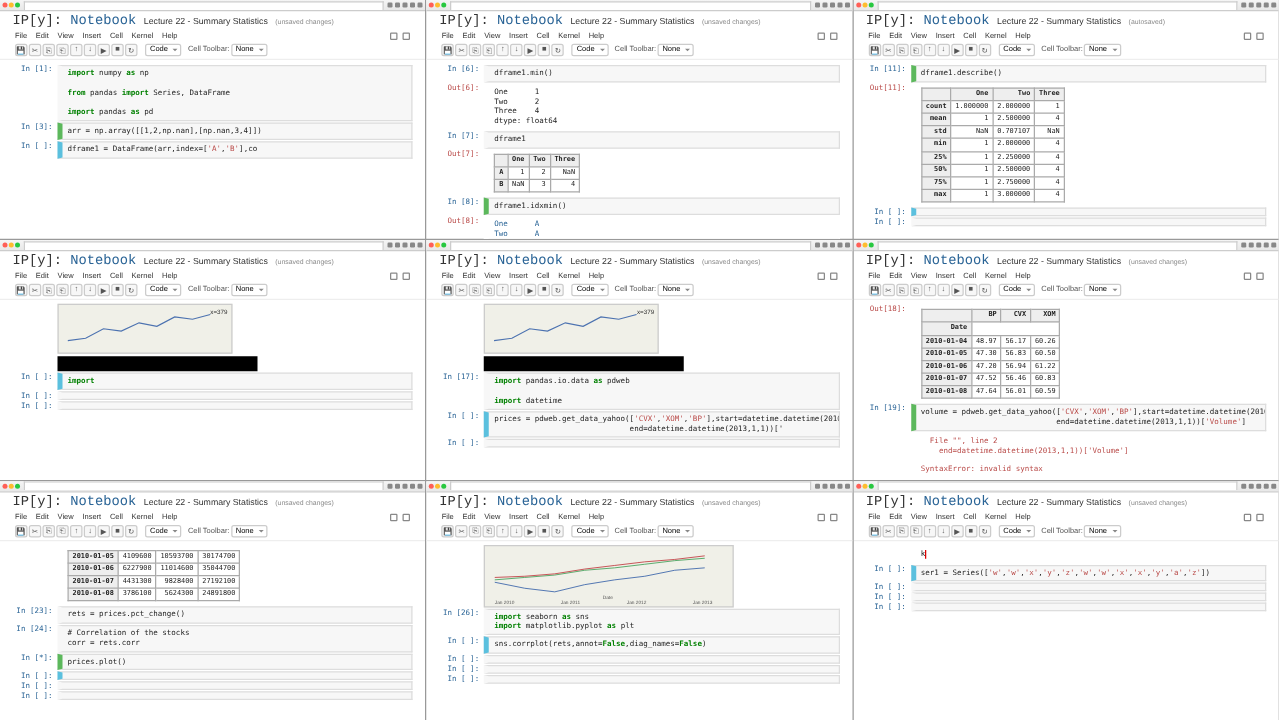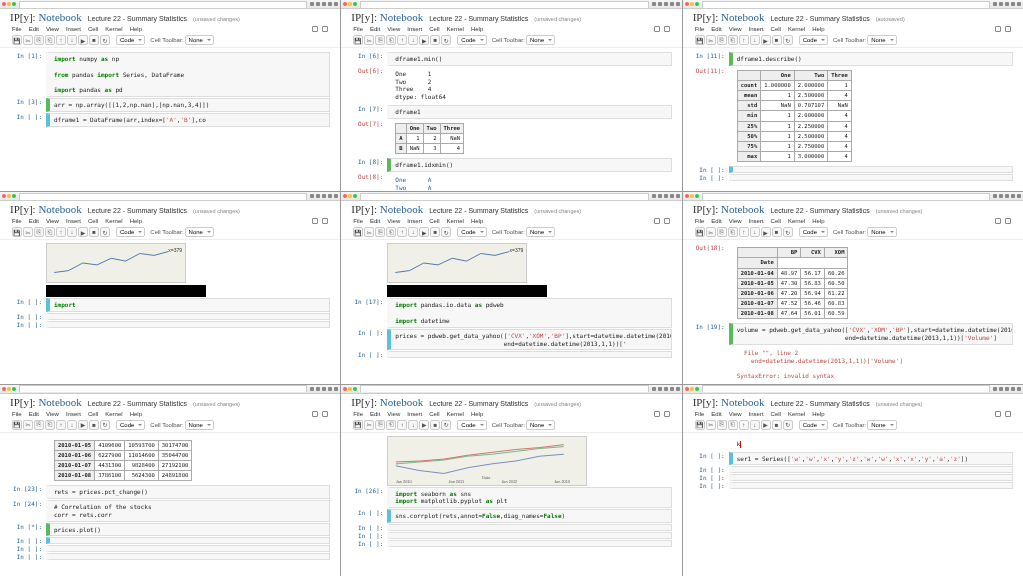--- a/index.html
+++ b/index.html
@@ -6,21 +6,21 @@
   body { font-family: "Helvetica Neue", Arial, sans-serif; background: #fff; width: 1023px; height: 576px; overflow: hidden; }
   .grid { display: grid; grid-template-columns: repeat(3, 1fr); grid-template-rows: repeat(3, 1fr); width: 1023px; height: 576px; gap: 1px; background: #999; }
   .pane { background: #fff; overflow: hidden; position: relative; font-size: 6px; }
   .chrome { height: 9px; background: linear-gradient(#f5f5f5,#e8e8e8); border-bottom: 1px solid #ccc; display:flex; align-items:center; padding:0 2px; gap:1px;}
   .chrome .dot{width:4px;height:4px;border-radius:50%;}
   .chrome .r{background:#ff5f57;} .chrome .y{background:#febc2e;} .chrome .g{background:#28c840;}
   .chrome .tab{flex:1;height:7px;background:#fff;border:1px solid #ccc;border-bottom:none;margin:0 2px;}
   .chrome .icons{display:flex;gap:2px;}
   .chrome .icons span{width:4px;height:4px;background:#888;border-radius:1px;}
   .nbhead { padding: 2px 10px; display:flex; align-items:baseline; gap:6px; }
-  .logo { font-family: Liberation Serif, serif; font-size: 11px; color: #333; }
+  .logo { font-family: Liberation Mono, monospace; font-size: 11px; color: #333; }
   .logo .nb { color: #2a6496; }
   .title { font-size: 7px; color: #333; }
   .status { font-size: 5.5px; color: #888; }
   .menubar { display:flex; gap:7px; padding: 1px 12px; font-size:6px; color:#333; justify-content:space-between;}
   .menubar .l{display:flex;gap:7px;}
   .menubar .r{display:flex;gap:4px;align-items:center;}
   .menubar .micon{width:6px;height:6px;border:1px solid #888;border-radius:1px;}
   .toolbar { display:flex; align-items:center; gap:1px; padding: 2px 12px; border-bottom:1px solid #eee;}
   .toolbar .btn{width:10px;height:10px;border:1px solid #ccc;border-radius:2px;background:#f7f7f7;display:flex;align-items:center;justify-content:center;font-size:6px;color:#555;}
   .toolbar .sep{width:4px;}

